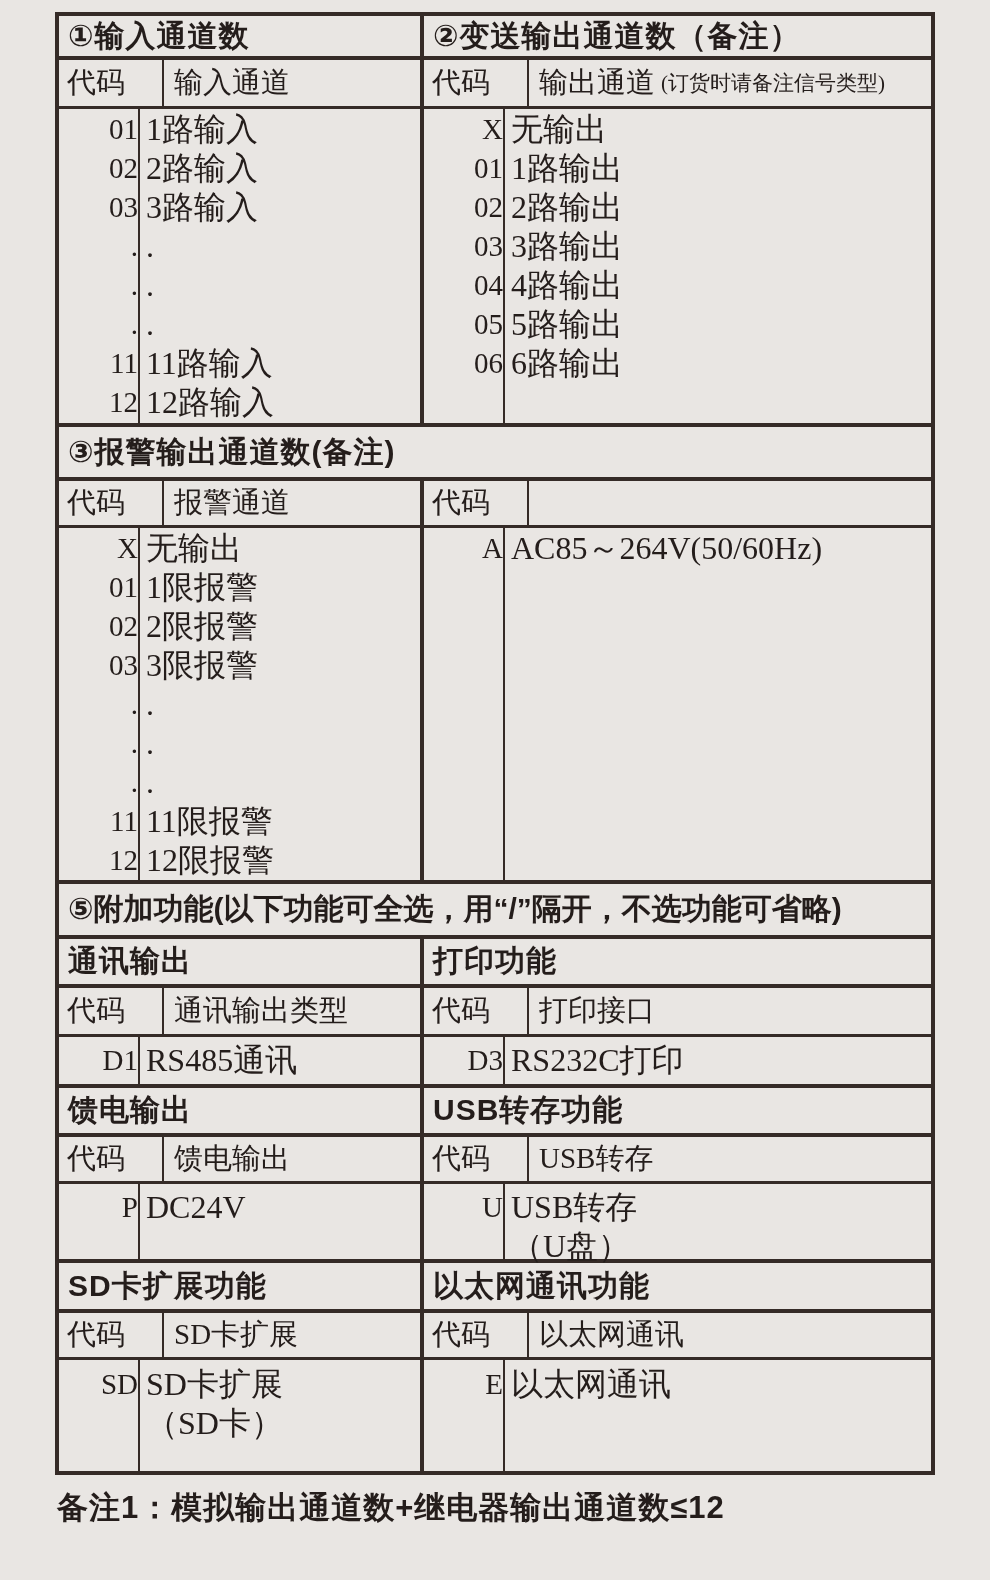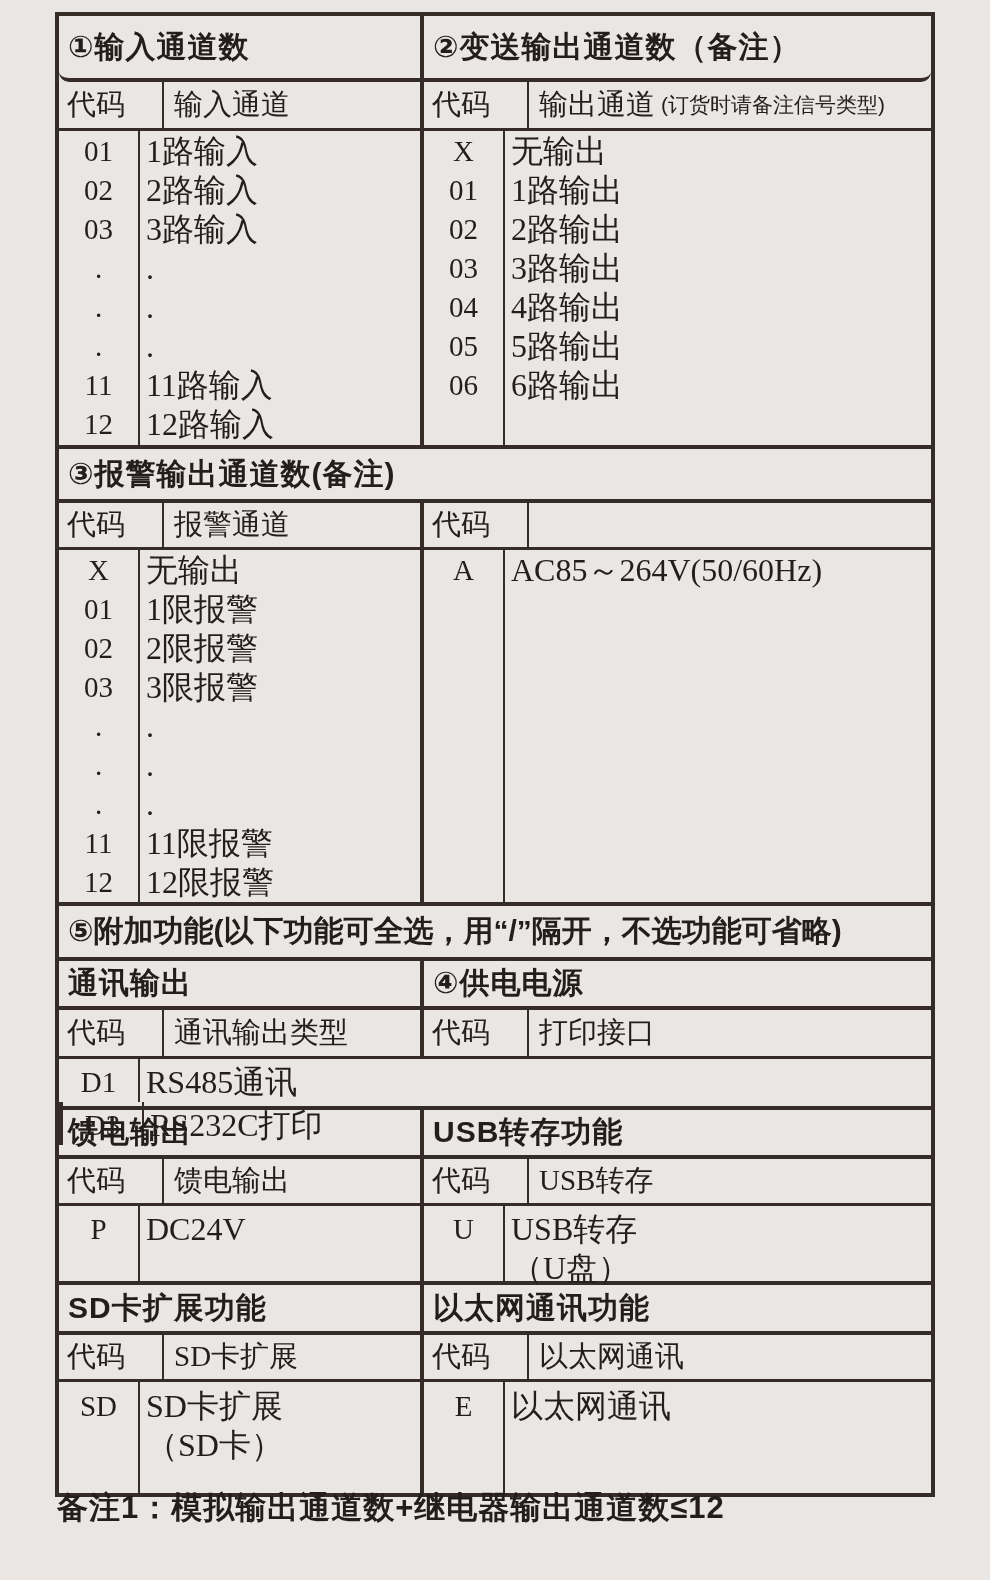--- a/index.html
+++ b/index.html
@@ -51,52 +51,52 @@
     padding-left:8px;
     font-size:29px;
   }
   .desccol-h{
     flex:1;display:flex;align-items:center;
     padding-left:10px;
     font-size:29px;
     white-space:nowrap;
   }
   .hdr-note{
-    font-family:Liberation Sans, sans-serif;
+    font-family:Liberation Serif, serif;
     font-size:21px;
     margin-left:6px;
     white-space:nowrap;
   }
   
   .body-row{border-bottom:4px solid var(--line);}
   .body-row.last{border-bottom:none;}
   .codecol-b{
     width:81px;
     border-right:2px solid var(--line);
-    text-align:center;
+    text-align:right;
     font-size:29px;
     white-space:pre-line;
   }
   .desccol-b{
     flex:1;
     padding-left:6px;
     font-size:32px;
     white-space:pre-line;
   }
   .lh39{line-height:39px;padding-top:1px;}
   
-  .h-t12{height:66px;border-radius:10px;}
+  .h-t12{height:44px;}
   .h-c12{height:49px;}
   .h-b12{height:318px;}
   .h-t34{height:54px;}
   .h-c34{height:47px;}
   .h-b34{height:356px;}
   .h-st1{height:49px;text-align:right;}
   .h-sc1{height:49px;}
-  .h-sb1{height:51px;flex-direction:column;}
+  .h-sb1{height:51px;}
   .h-st2{height:49px;}
   .h-sc2{height:47px;}
   .h-sb2{height:79px;}
   .h-st3{height:50px;}
   .h-sc3{height:47px;}
   .h-sb3{height:111px;}
   .pad-top4 .codecol-b,.pad-top4 .desccol-b{padding-top:4px;}
   .pad-top5 .codecol-b,.pad-top5 .desccol-b{padding-top:5px;}
   
   .bottom-note{
@@ -219,21 +219,21 @@
 
   <div class="row full-title">
     <div class="title-cell">⑤附加功能(以下功能可全选，用“/”隔开，不选功能可省略)</div>
   </div>
 
   <div class="row title-row h-st1">
     <div class="L">
         <div class="title-cell">通讯输出</div>
       </div>
     <div class="R">
-        <div class="title-cell">④供电电源</div>
+        <div class="title-cell">打印功能</div>
       </div>
   </div>
   <div class="row colhdr-row h-sc1">
     <div class="L">
       <div class="codecol-h">代码</div>
       <div class="desccol-h">通讯输出类型</div>
     </div>
     <div class="R">
       <div class="codecol-h">代码</div>
       <div class="desccol-h">打印接口</div>

